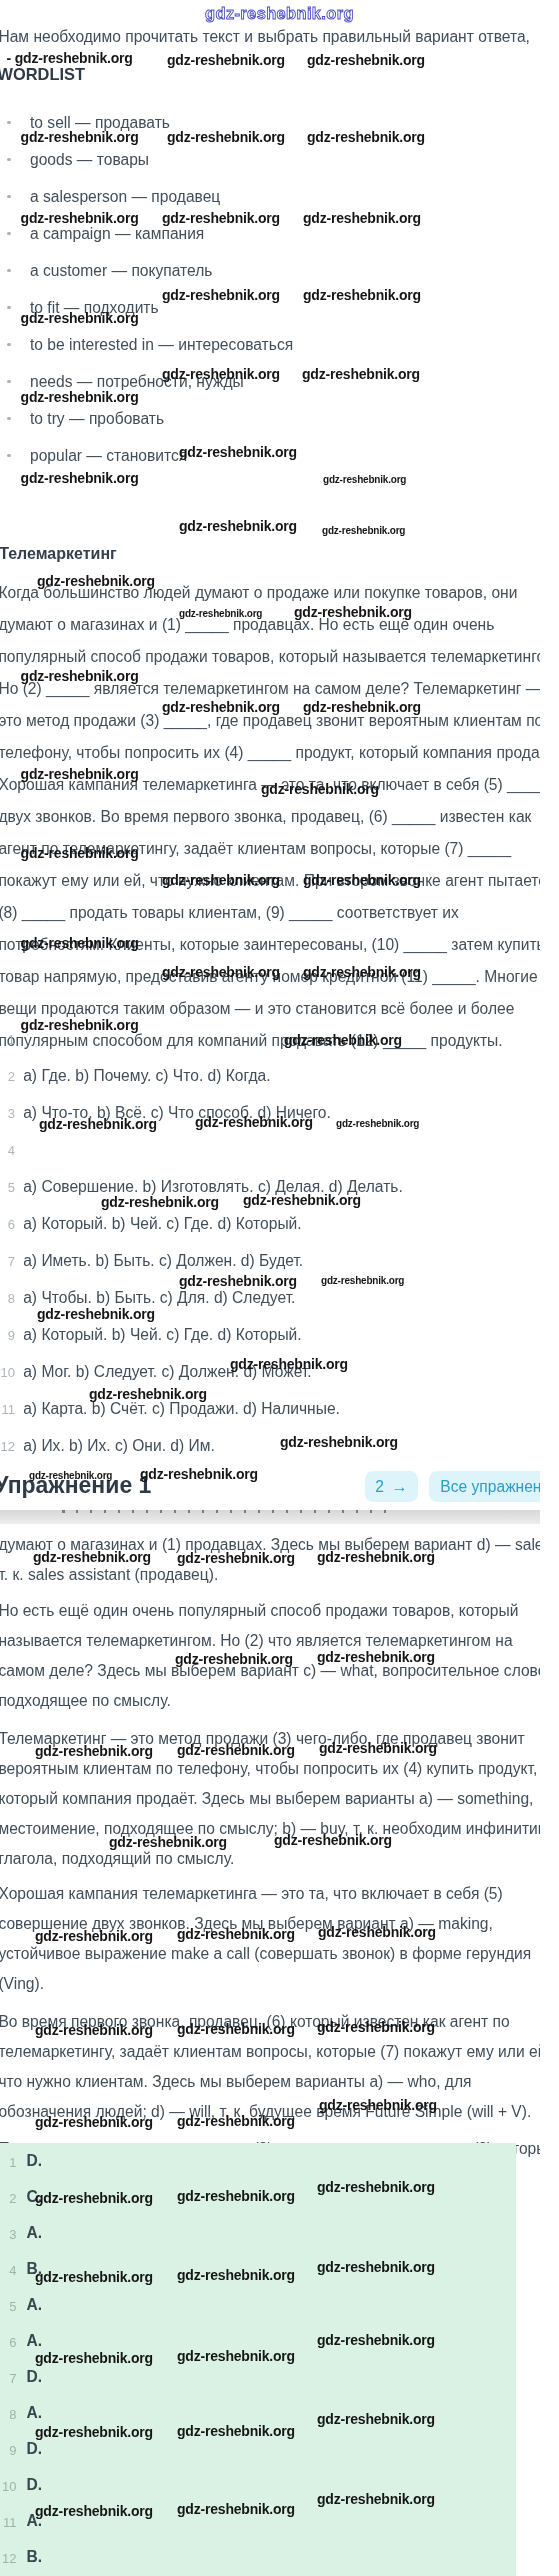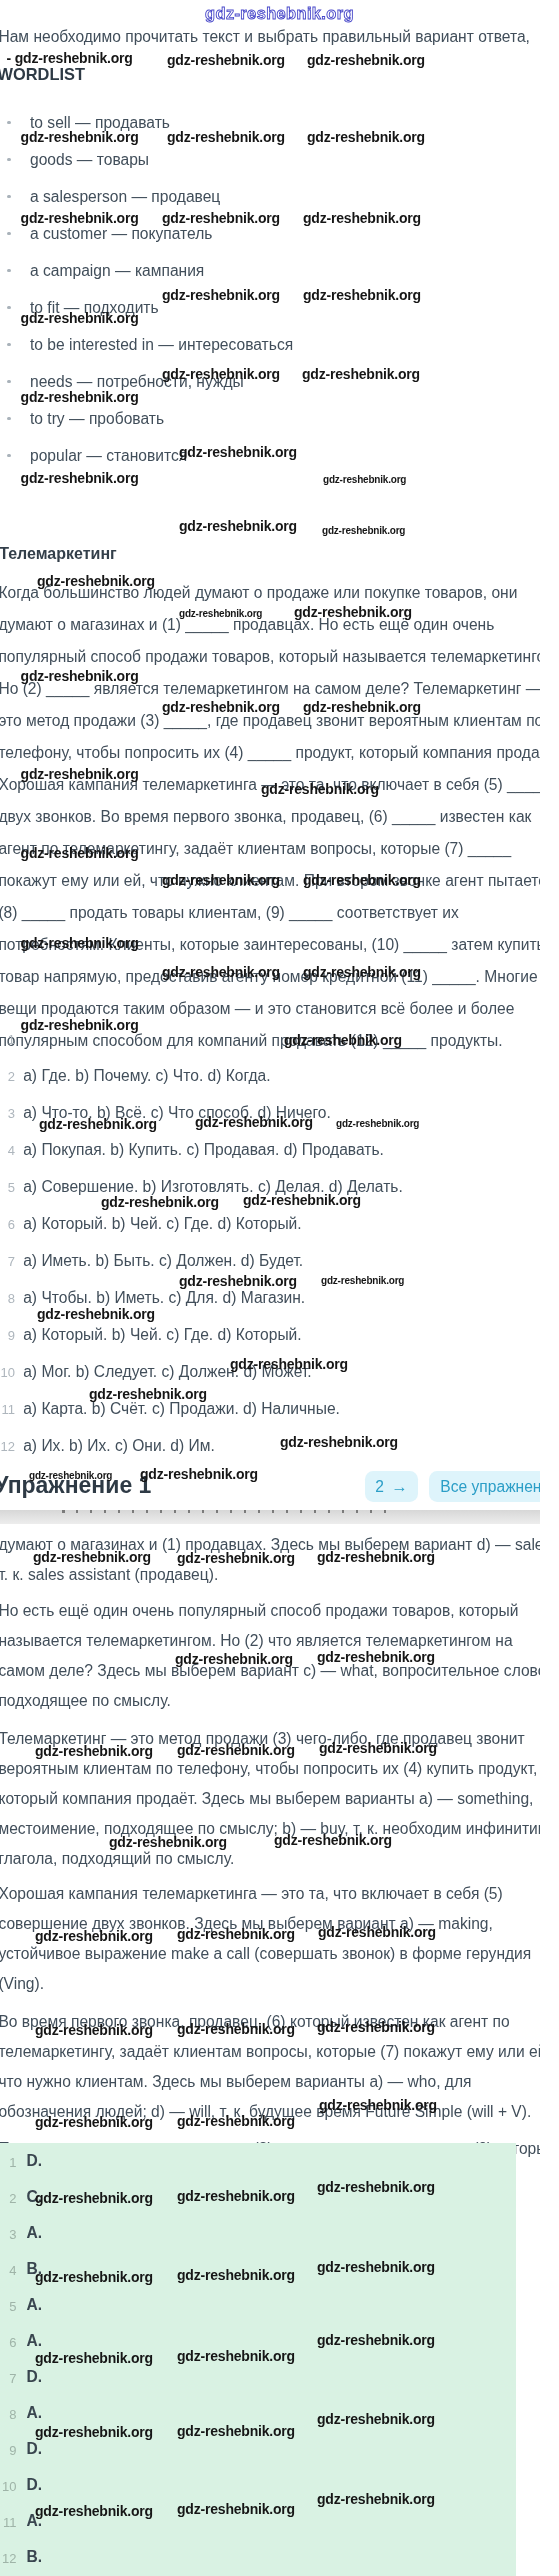--- a/index.html
+++ b/index.html
@@ -51,22 +51,22 @@
   <div class="wm-outline">gdz-reshebnik.org</div>
 
   <div class="intro">Нам необходимо прочитать текст и выбрать правильный вариант ответа,</div>
 
   <div class="wordlist-title">WORDLIST</div>
 
   <ul class="wordlist">
     <li><span class="dot"></span><span>to sell — продавать</span></li>
     <li><span class="dot"></span><span>goods — товары</span></li>
     <li><span class="dot"></span><span>a salesperson — продавец</span></li>
+    <li><span class="dot"></span><span>a campaign — кампания</span></li>
     <li><span class="dot"></span><span>a customer — покупатель</span></li>
-    <li><span class="dot"></span><span>a campaign — кампания</span></li>
     <li><span class="dot"></span><span>to fit — подходить</span></li>
     <li><span class="dot"></span><span>to be interested in — интересоваться</span></li>
     <li><span class="dot"></span><span>needs — потребности, нужды</span></li>
     <li><span class="dot"></span><span>to try — пробовать</span></li>
     <li><span class="dot"></span><span>popular — становится</span></li>
   </ul>
 
   <div class="story-title">Телемаркетинг</div>
   <div class="story">Когда большинство людей думают о продаже или покупке товаров, они думают о магазинах и (1) _____ продавцах. Но есть ещё один очень популярный способ продажи товаров, который называется телемаркетингом. Но (2) _____ является телемаркетингом на самом деле? Телемаркетинг — это метод продажи (3) _____, где продавец звонит вероятным клиентам по телефону, чтобы попросить их (4) _____ продукт, который компания продаёт. Хорошая кампания телемаркетинга — это та, что включает в себя (5) _____ двух звонков. Во время первого звонка, продавец, (6) _____ известен как агент по телемаркетингу, задаёт клиентам вопросы, которые (7) _____ покажут ему или ей, что нужно клиентам. При втором звонке агент пытается (8) _____ продать товары клиентам, (9) _____ соответствует их потребностям. Клиенты, которые заинтересованы, (10) _____ затем купить товар напрямую, предоставив агенту номер кредитной (11) _____. Многие вещи продаются таким образом — и это становится всё более и более популярным способом для компаний продавать (12) _____ продукты.</div>
 
@@ -77,37 +77,36 @@
     <li>
         <span class="q-num">2</span>
         <span>a) Где. b) Почему. c) Что. d) Когда.</span>
       </li>
     <li>
         <span class="q-num">3</span>
         <span>a) Что-то. b) Всё. c) Что способ. d) Ничего.</span>
       </li>
     <li>
         <span class="q-num">4</span>
-        <span>a) Покупая. b) Купить. c) Продавая. d) Продавать.</span>
       </li>
     <li>
         <span class="q-num">5</span>
         <span>a) Совершение. b) Изготовлять. c) Делая. d) Делать.</span>
       </li>
     <li>
         <span class="q-num">6</span>
         <span>a) Который. b) Чей. c) Где. d) Который.</span>
       </li>
     <li>
         <span class="q-num">7</span>
         <span>a) Иметь. b) Быть. c) Должен. d) Будет.</span>
       </li>
     <li>
         <span class="q-num">8</span>
-        <span>a) Чтобы. b) Иметь. c) Для. d) Магазин.</span>
+        <span>a) Чтобы. b) Быть. c) Для. d) Следует.</span>
       </li>
     <li>
         <span class="q-num">9</span>
         <span>a) Который. b) Чей. c) Где. d) Который.</span>
       </li>
     <li>
         <span class="q-num">10</span>
         <span>a) Мог. b) Следует. c) Должен. d) Может.</span>
       </li>
     <li>

